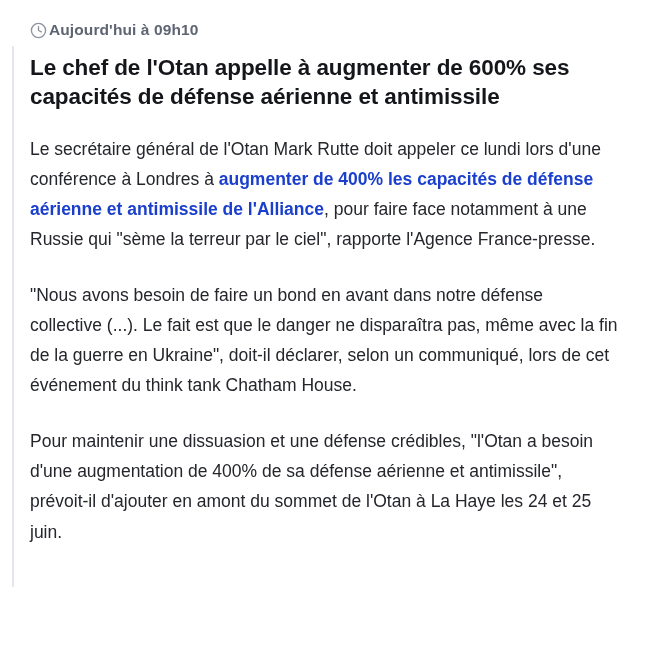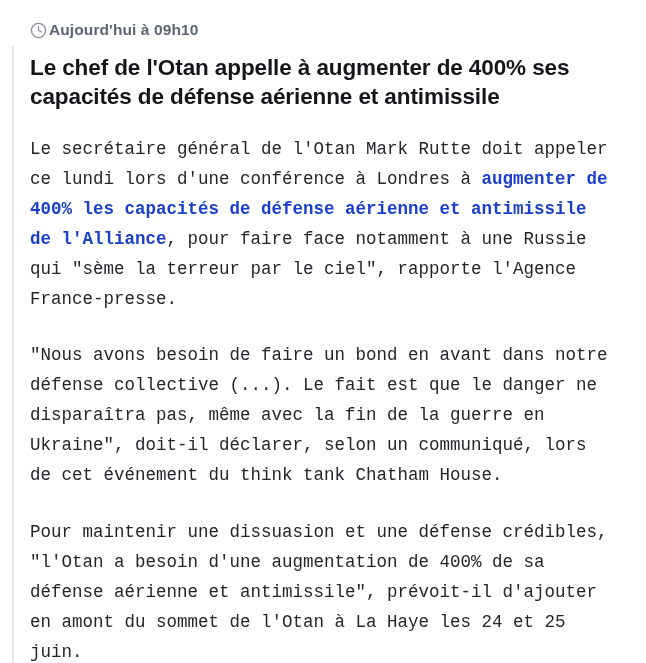--- a/index.html
+++ b/index.html
@@ -55,21 +55,20 @@
     color: #14161a;
     letter-spacing: -0.1px;
     max-width: 590px;
   }
   p.para {
     margin: 0 0 26px 0;
     font-size: 17.5px;
     line-height: 1.72;
     color: #24262b;
     max-width: 590px;
-    font-family: Liberation Mono, monospace;
   }
   p.para:last-child {
     margin-bottom: 12px;
   }
   a.inline-link {
     color: #1a3fcc;
     font-weight: bold;
     text-decoration: none;
   }
 </style>
@@ -81,21 +80,21 @@
   <div class="timeline"></div>
 
   <div class="meta">
     <svg class="clock-icon" viewBox="0 0 24 24">
       <circle cx="12" cy="12" r="10" fill="none" stroke="#8b93a1" stroke-width="1.9"></circle>
       <path d="M12 6.5 L12 12 L16 14" fill="none" stroke="#8b93a1" stroke-width="1.9" stroke-linecap="round" stroke-linejoin="round"></path>
     </svg>
     <span class="meta-text">Aujourd'hui à 09h10</span>
   </div>
 
-  <h1 class="headline">Le chef de l'Otan appelle à augmenter de 400% ses capacités de défense aérienne et antimissile</h1>
+  <h1 class="headline">Le chef de l'Otan appelle à augmenter de 600% ses capacités de défense aérienne et antimissile</h1>
 
   <p class="para">
     <span>Le secrétaire général de l'Otan Mark Rutte doit appeler ce lundi lors d'une conférence à Londres à </span><a class="inline-link" href="#">augmenter de 400% les capacités de défense aérienne et antimissile de l'Alliance</a><span>, pour faire face notamment à une Russie qui "sème la terreur par le ciel", rapporte l'Agence France-presse.</span>
   </p>
 
   <p class="para">"Nous avons besoin de faire un bond en avant dans notre défense collective (...). Le fait est que le danger ne disparaîtra pas, même avec la fin de la guerre en Ukraine", doit-il déclarer, selon un communiqué, lors de cet événement du think tank Chatham House.</p>
 
   <p class="para">Pour maintenir une dissuasion et une défense crédibles, "l'Otan a besoin d'une augmentation de 400% de sa défense aérienne et antimissile", prévoit-il d'ajouter en amont du sommet de l'Otan à La Haye les 24 et 25 juin.</p>
 
 </div>

